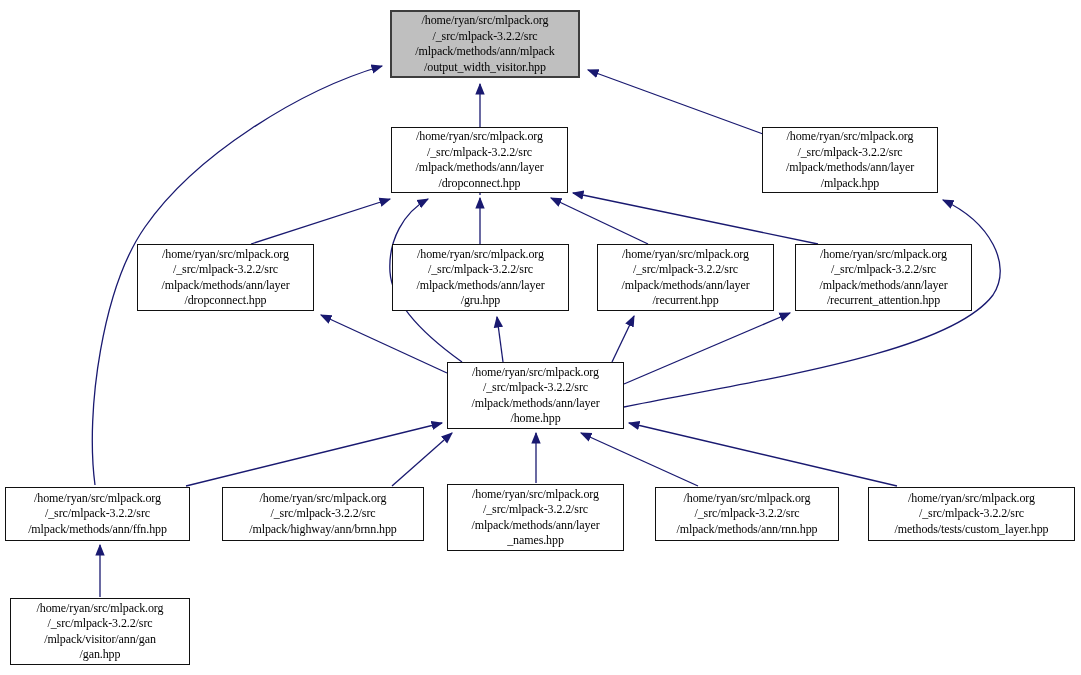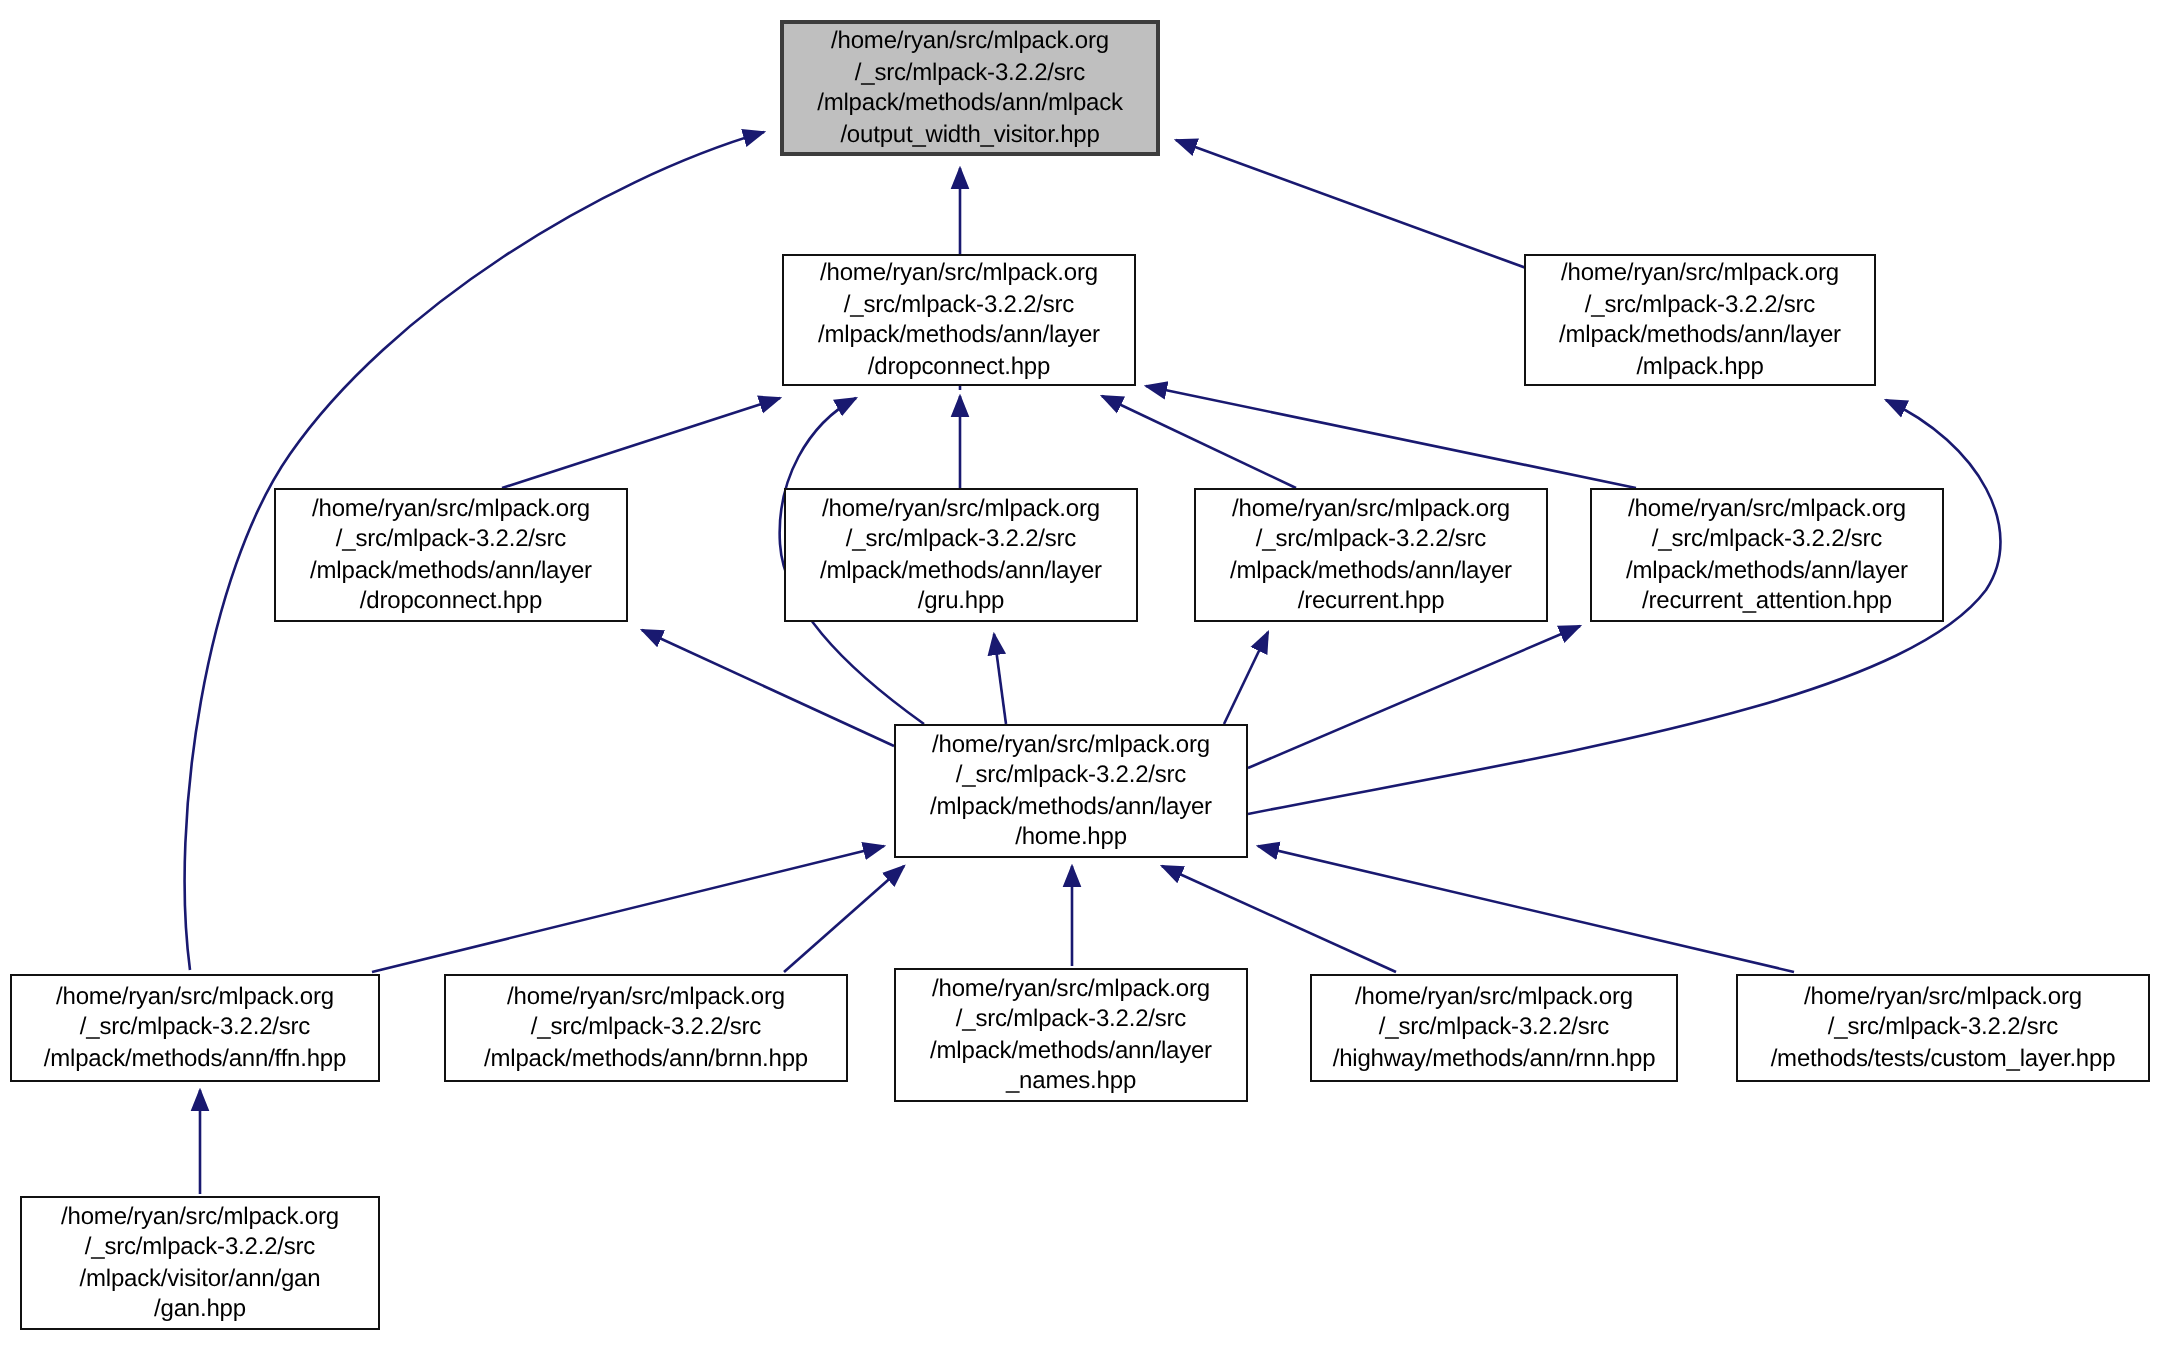--- a/index.html
+++ b/index.html
@@ -1,20 +1,20 @@
 <!DOCTYPE html>
 <html><head>
 <meta charset="utf-8">
 <style>
   html,body{margin:0;padding:0;background:#ffffff;}
   #graph-canvas{
     position:relative;
     width:1081px;height:675px;
     background:#ffffff;
-    font-family:Liberation Sans, sans-serif;
+    font-family:Liberation Serif, serif;
     overflow:hidden;
   }
   #edges{
     position:absolute;left:0;top:0;width:1081px;height:675px;
     z-index:1;pointer-events:none;
   }
   .edge{
     fill:none;
     stroke-width:1.3px;
   }
@@ -123,32 +123,32 @@
       <div class="node-line">/home.hpp</div>
     </div>
     <div class="node" style="left: 5px; top: 487px; width: 185px; height: 54px;">
       <div class="node-line">/home/ryan/src/mlpack.org</div>
       <div class="node-line">/_src/mlpack-3.2.2/src</div>
       <div class="node-line">/mlpack/methods/ann/ffn.hpp</div>
     </div>
     <div class="node" style="left: 222px; top: 487px; width: 202px; height: 54px;">
       <div class="node-line">/home/ryan/src/mlpack.org</div>
       <div class="node-line">/_src/mlpack-3.2.2/src</div>
-      <div class="node-line">/mlpack/methods/ann/brnn.hpp</div>
+      <div class="node-line">/mlpack/highway/ann/brnn.hpp</div>
     </div>
     <div class="node" style="left: 447px; top: 484px; width: 177px; height: 67px;">
       <div class="node-line">/home/ryan/src/mlpack.org</div>
       <div class="node-line">/_src/mlpack-3.2.2/src</div>
       <div class="node-line">/mlpack/methods/ann/layer</div>
       <div class="node-line">_names.hpp</div>
     </div>
     <div class="node" style="left: 655px; top: 487px; width: 184px; height: 54px;">
       <div class="node-line">/home/ryan/src/mlpack.org</div>
       <div class="node-line">/_src/mlpack-3.2.2/src</div>
-      <div class="node-line">/highway/methods/ann/rnn.hpp</div>
+      <div class="node-line">/mlpack/methods/ann/rnn.hpp</div>
     </div>
     <div class="node" style="left: 868px; top: 487px; width: 207px; height: 54px;">
       <div class="node-line">/home/ryan/src/mlpack.org</div>
       <div class="node-line">/_src/mlpack-3.2.2/src</div>
       <div class="node-line">/methods/tests/custom_layer.hpp</div>
     </div>
     <div class="node" style="left: 10px; top: 598px; width: 180px; height: 67px;">
       <div class="node-line">/home/ryan/src/mlpack.org</div>
       <div class="node-line">/_src/mlpack-3.2.2/src</div>
       <div class="node-line">/mlpack/visitor/ann/gan</div>

